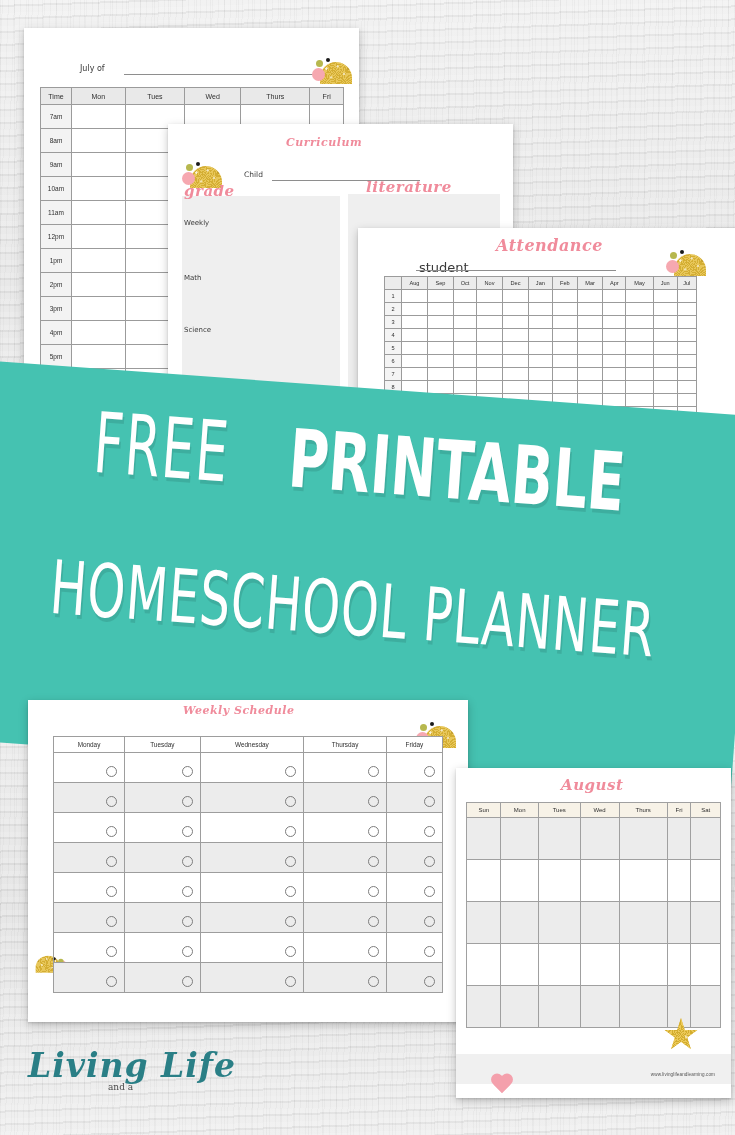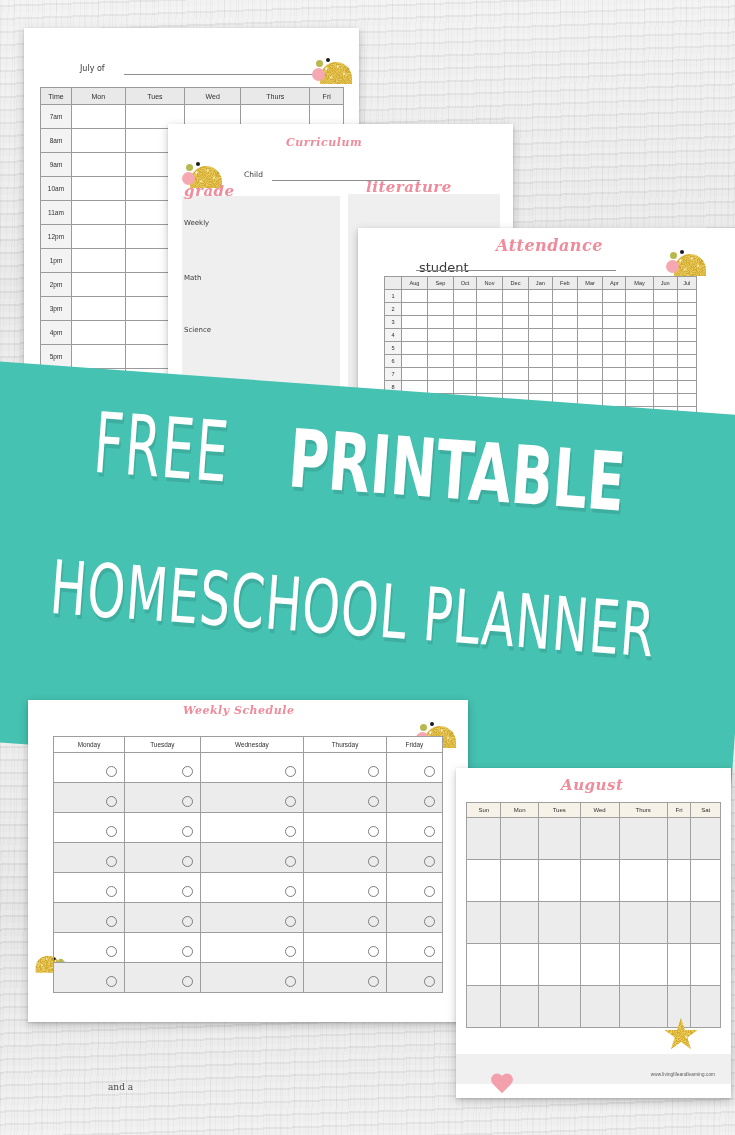--- a/index.html
+++ b/index.html
@@ -804,14 +804,15 @@
       </tbody>
   </table>
   <div class="star" style="left:208px;top:250px;"></div>
   <div class="footer">
     <div class="heart" style="left:34px;top:20px;"></div>
     <div class="url">www.livinglifeandlearning.com</div>
   </div>
 </div>
 
 <div id="brand">
+  <div class="l1">Living Life</div>
   <div class="l2">and a</div>
 </div>
 
 </body></html>

